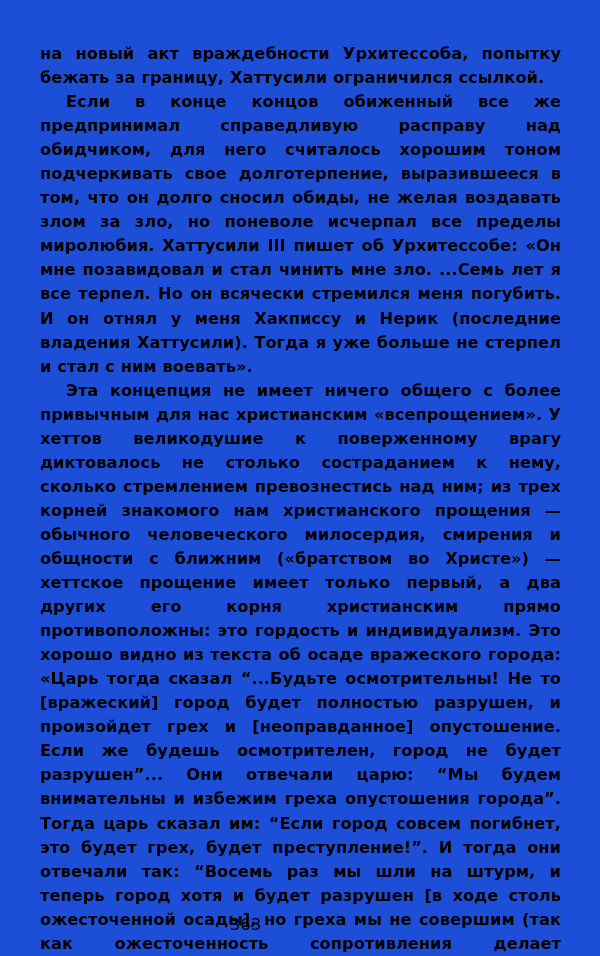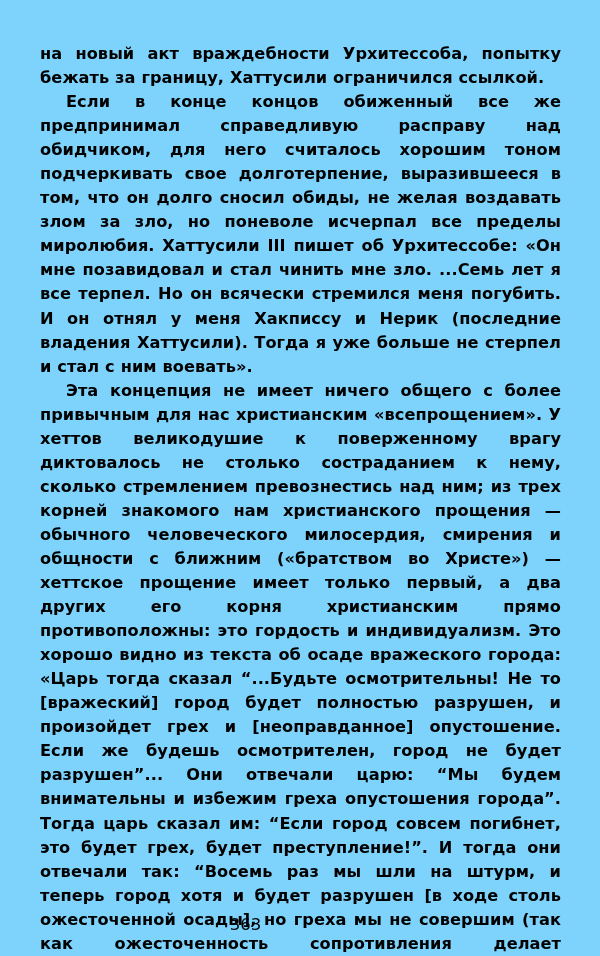--- a/index.html
+++ b/index.html
@@ -14,21 +14,21 @@
     overflow: hidden;
     font-family: "DejaVu Sans", "Liberation Sans", sans-serif;
     color: #000000;
     -webkit-font-smoothing: none;
   }
 
   .page {
     position: relative;
     width: 600px;
     height: 956px;
-    background: #7dd3fc;
+    background: #1d4ed8;
     box-sizing: border-box;
   }
 
   .text-block {
     position: absolute;
     left: 40px;
     top: 42px;
     width: 521px;
   }
 

